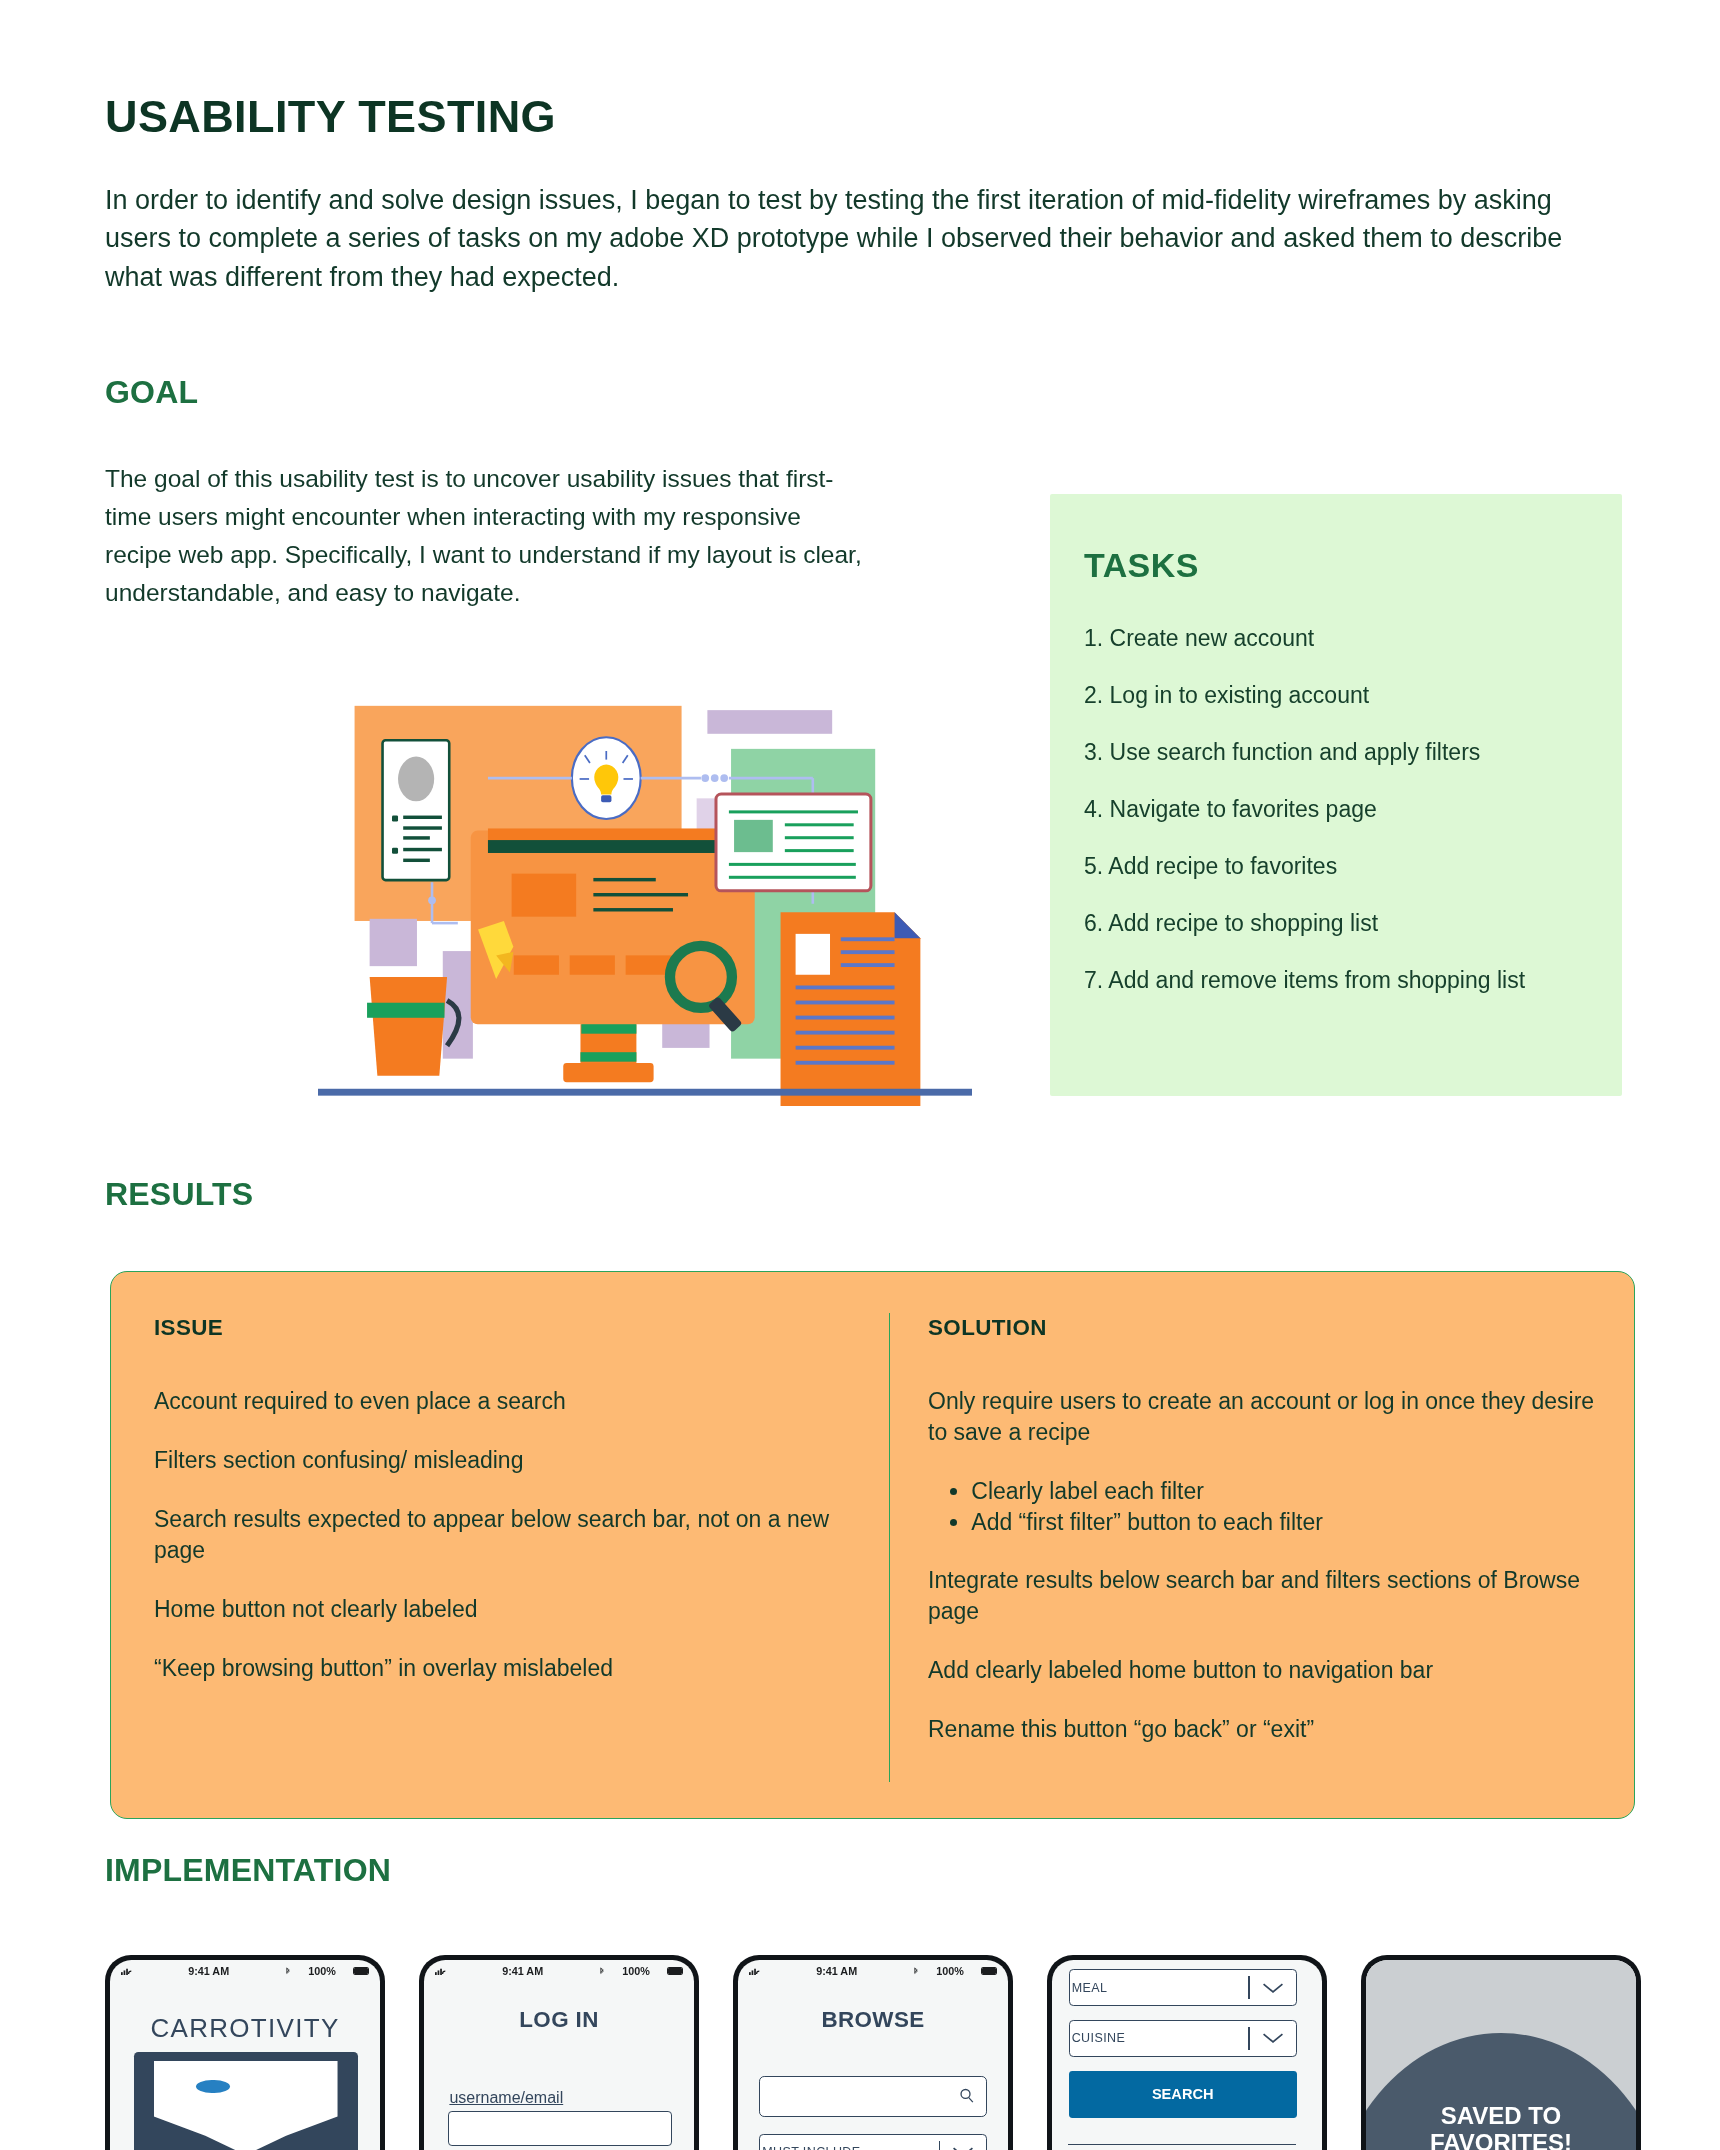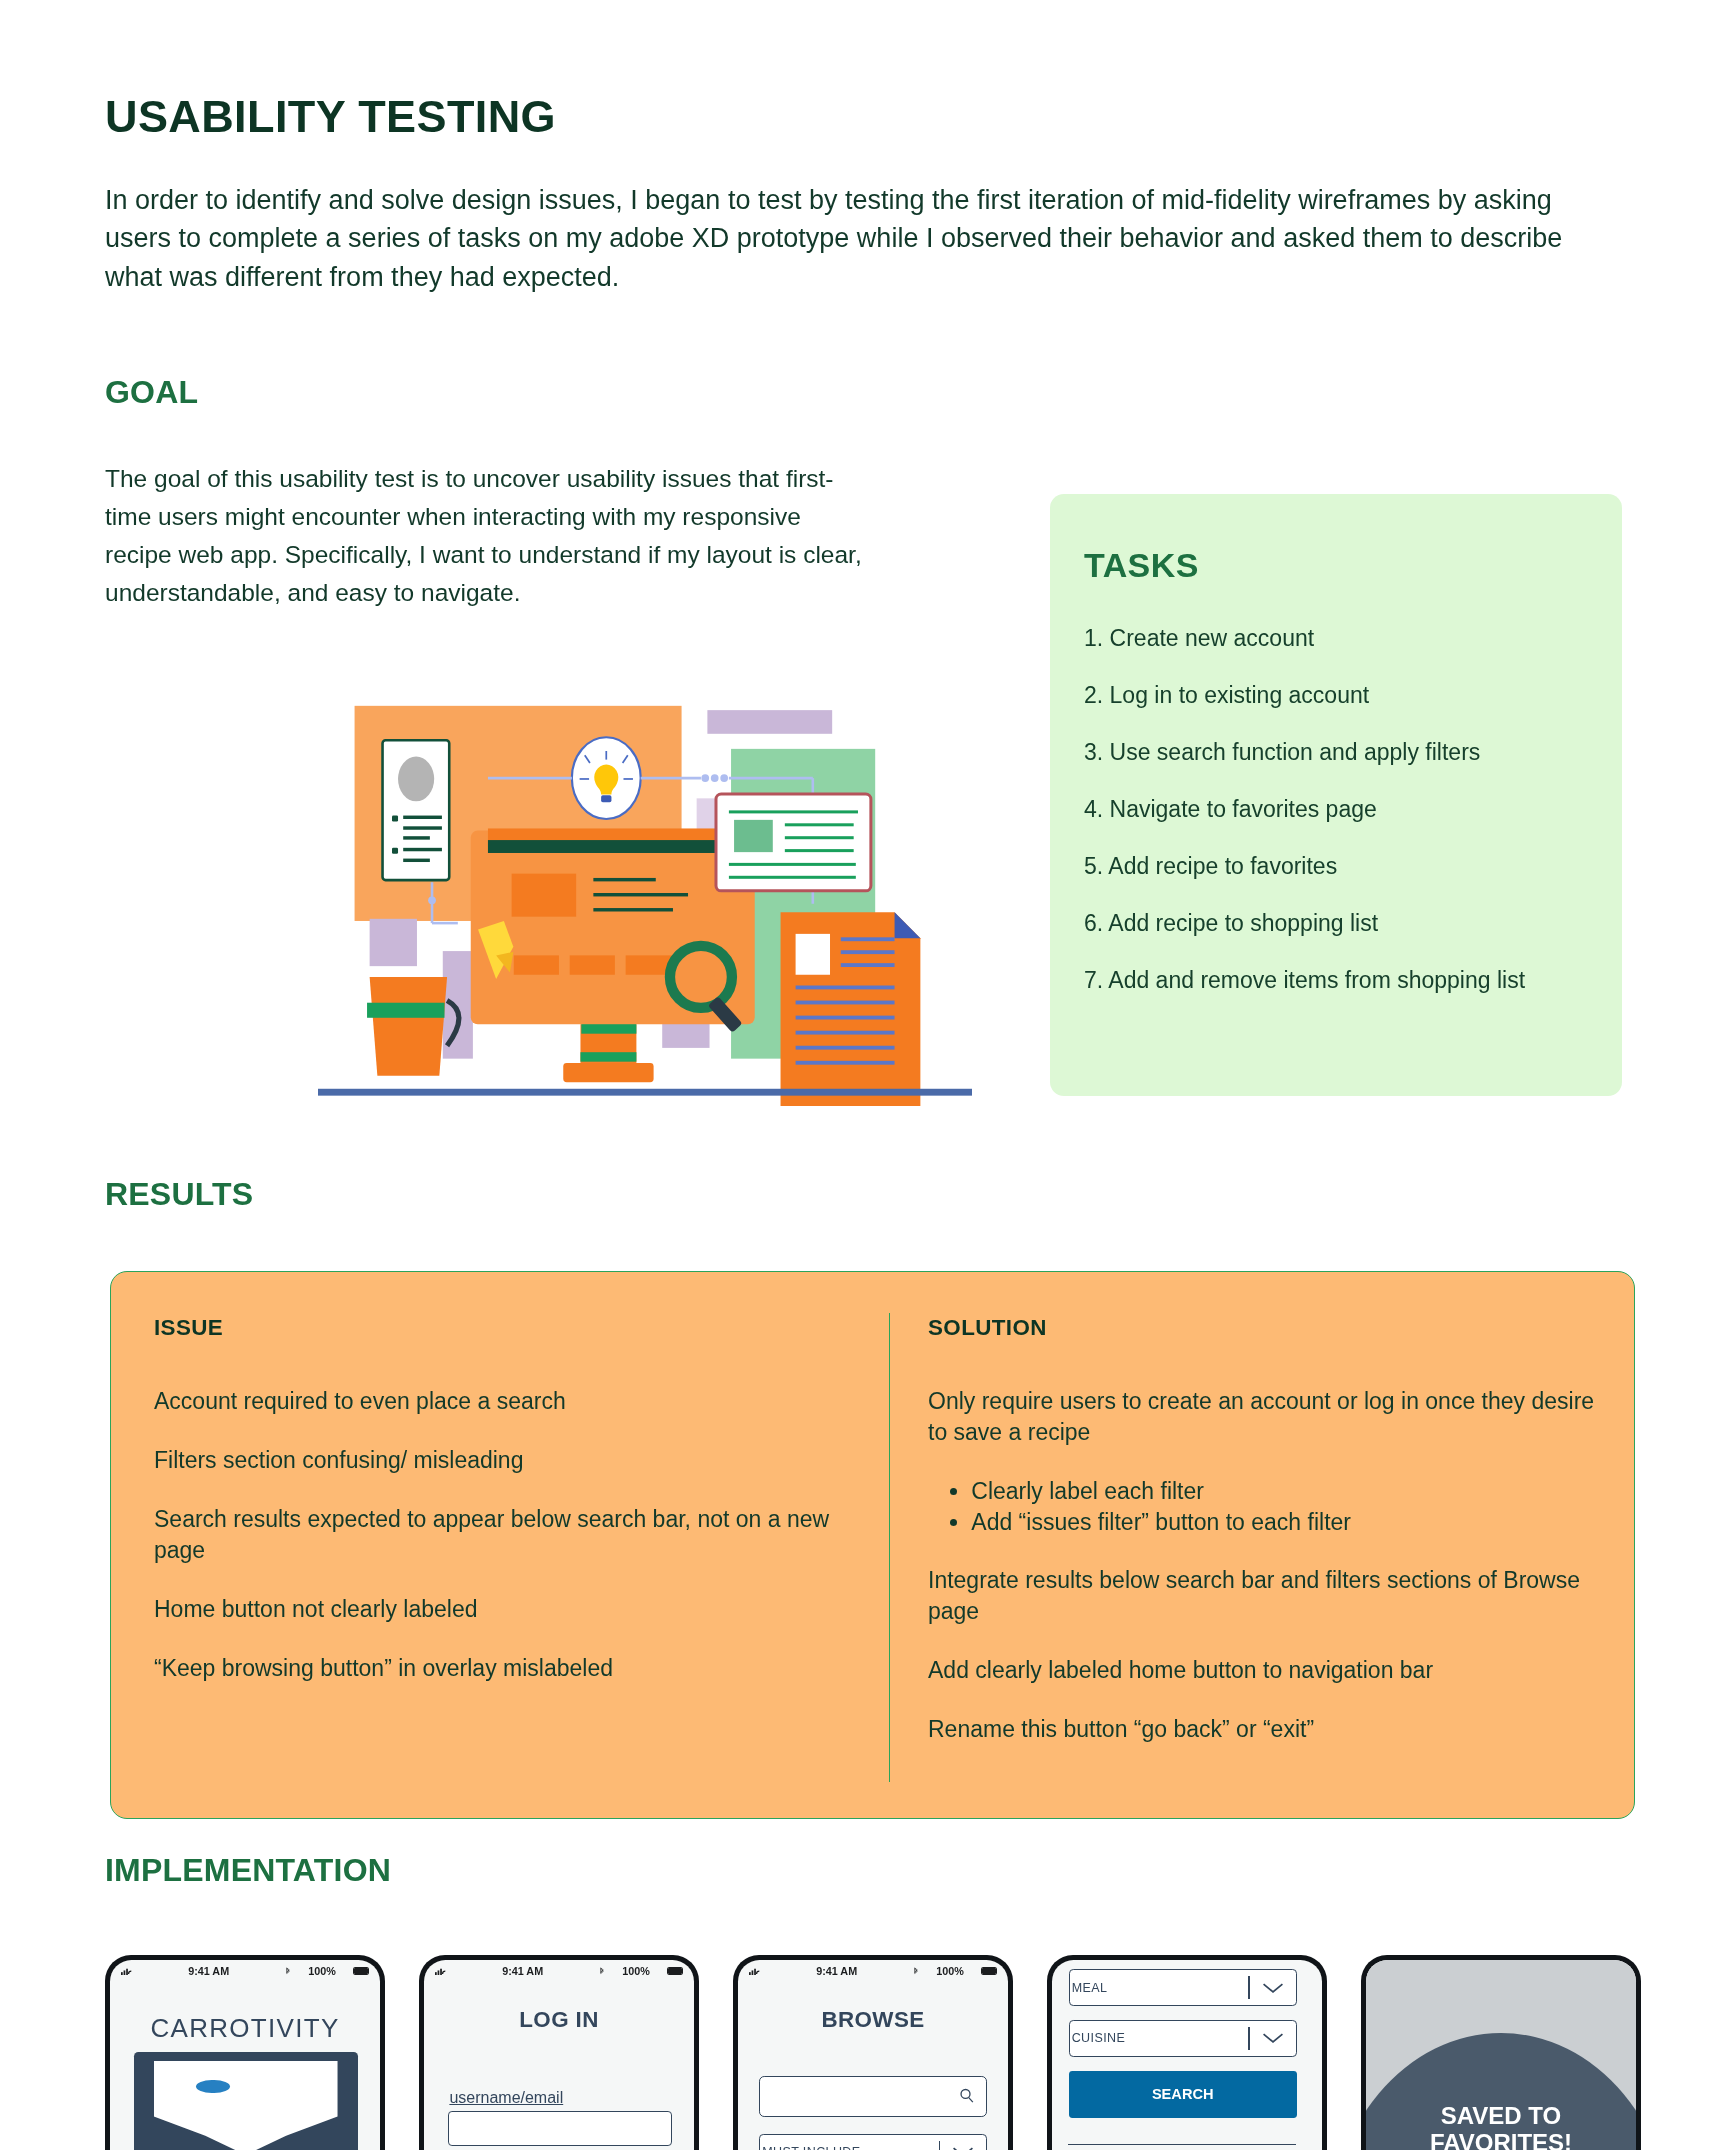--- a/index.html
+++ b/index.html
@@ -35,21 +35,21 @@
     font-size:24.5px; line-height:1.55; color:#12392a;
   }
 
   
   .illu { position:absolute; left:318px; top:680px; width:654px; height:426px; }
 
   
   .tasks-panel {
     position:absolute; left:1050px; top:494px;
     width:572px; height:602px;
-    background:#ddf8d5; border-radius:14px;
+    background:#ddf8d5; border-radius:2px;
   }
   .tasks-title {
     position:absolute; left:34px; top:52px;
     font-size:34px; font-weight:700; color:#1d7041; letter-spacing:0.4px;
   }
   .tasks-list { position:absolute; left:34px; top:133px; width:516px; }
   .task-item { font-size:23px; line-height:1.0; color:#16402c; margin-bottom:34px; white-space:nowrap; }
 
   
   .results-card {
@@ -279,21 +279,21 @@
       <div class="col-p">Search results expected to appear below search bar, not on a new page</div>
       <div class="col-p">Home button not clearly labeled</div>
       <div class="col-p">“Keep browsing button” in overlay mislabeled</div>
     </div>
 
     <div class="col-solution">
       <div class="col-head">SOLUTION</div>
       <div class="col-p">Only require users to create  an account or log in once they desire to save a recipe</div>
       <ul class="bullets">
         <li>Clearly label each filter</li>
-        <li>Add “issues filter” button to each filter</li>
+        <li>Add “first filter” button to each filter</li>
       </ul>
       <div class="col-p">Integrate results below search bar and filters sections of Browse page</div>
       <div class="col-p">Add clearly labeled home button to navigation bar</div>
       <div class="col-p">Rename this button “go back” or “exit”</div>
     </div>
   </div>
 
   <h2 id="implementation-heading" class="h2-green">IMPLEMENTATION</h2>
 
   <div class="phone" id="phone-1">

